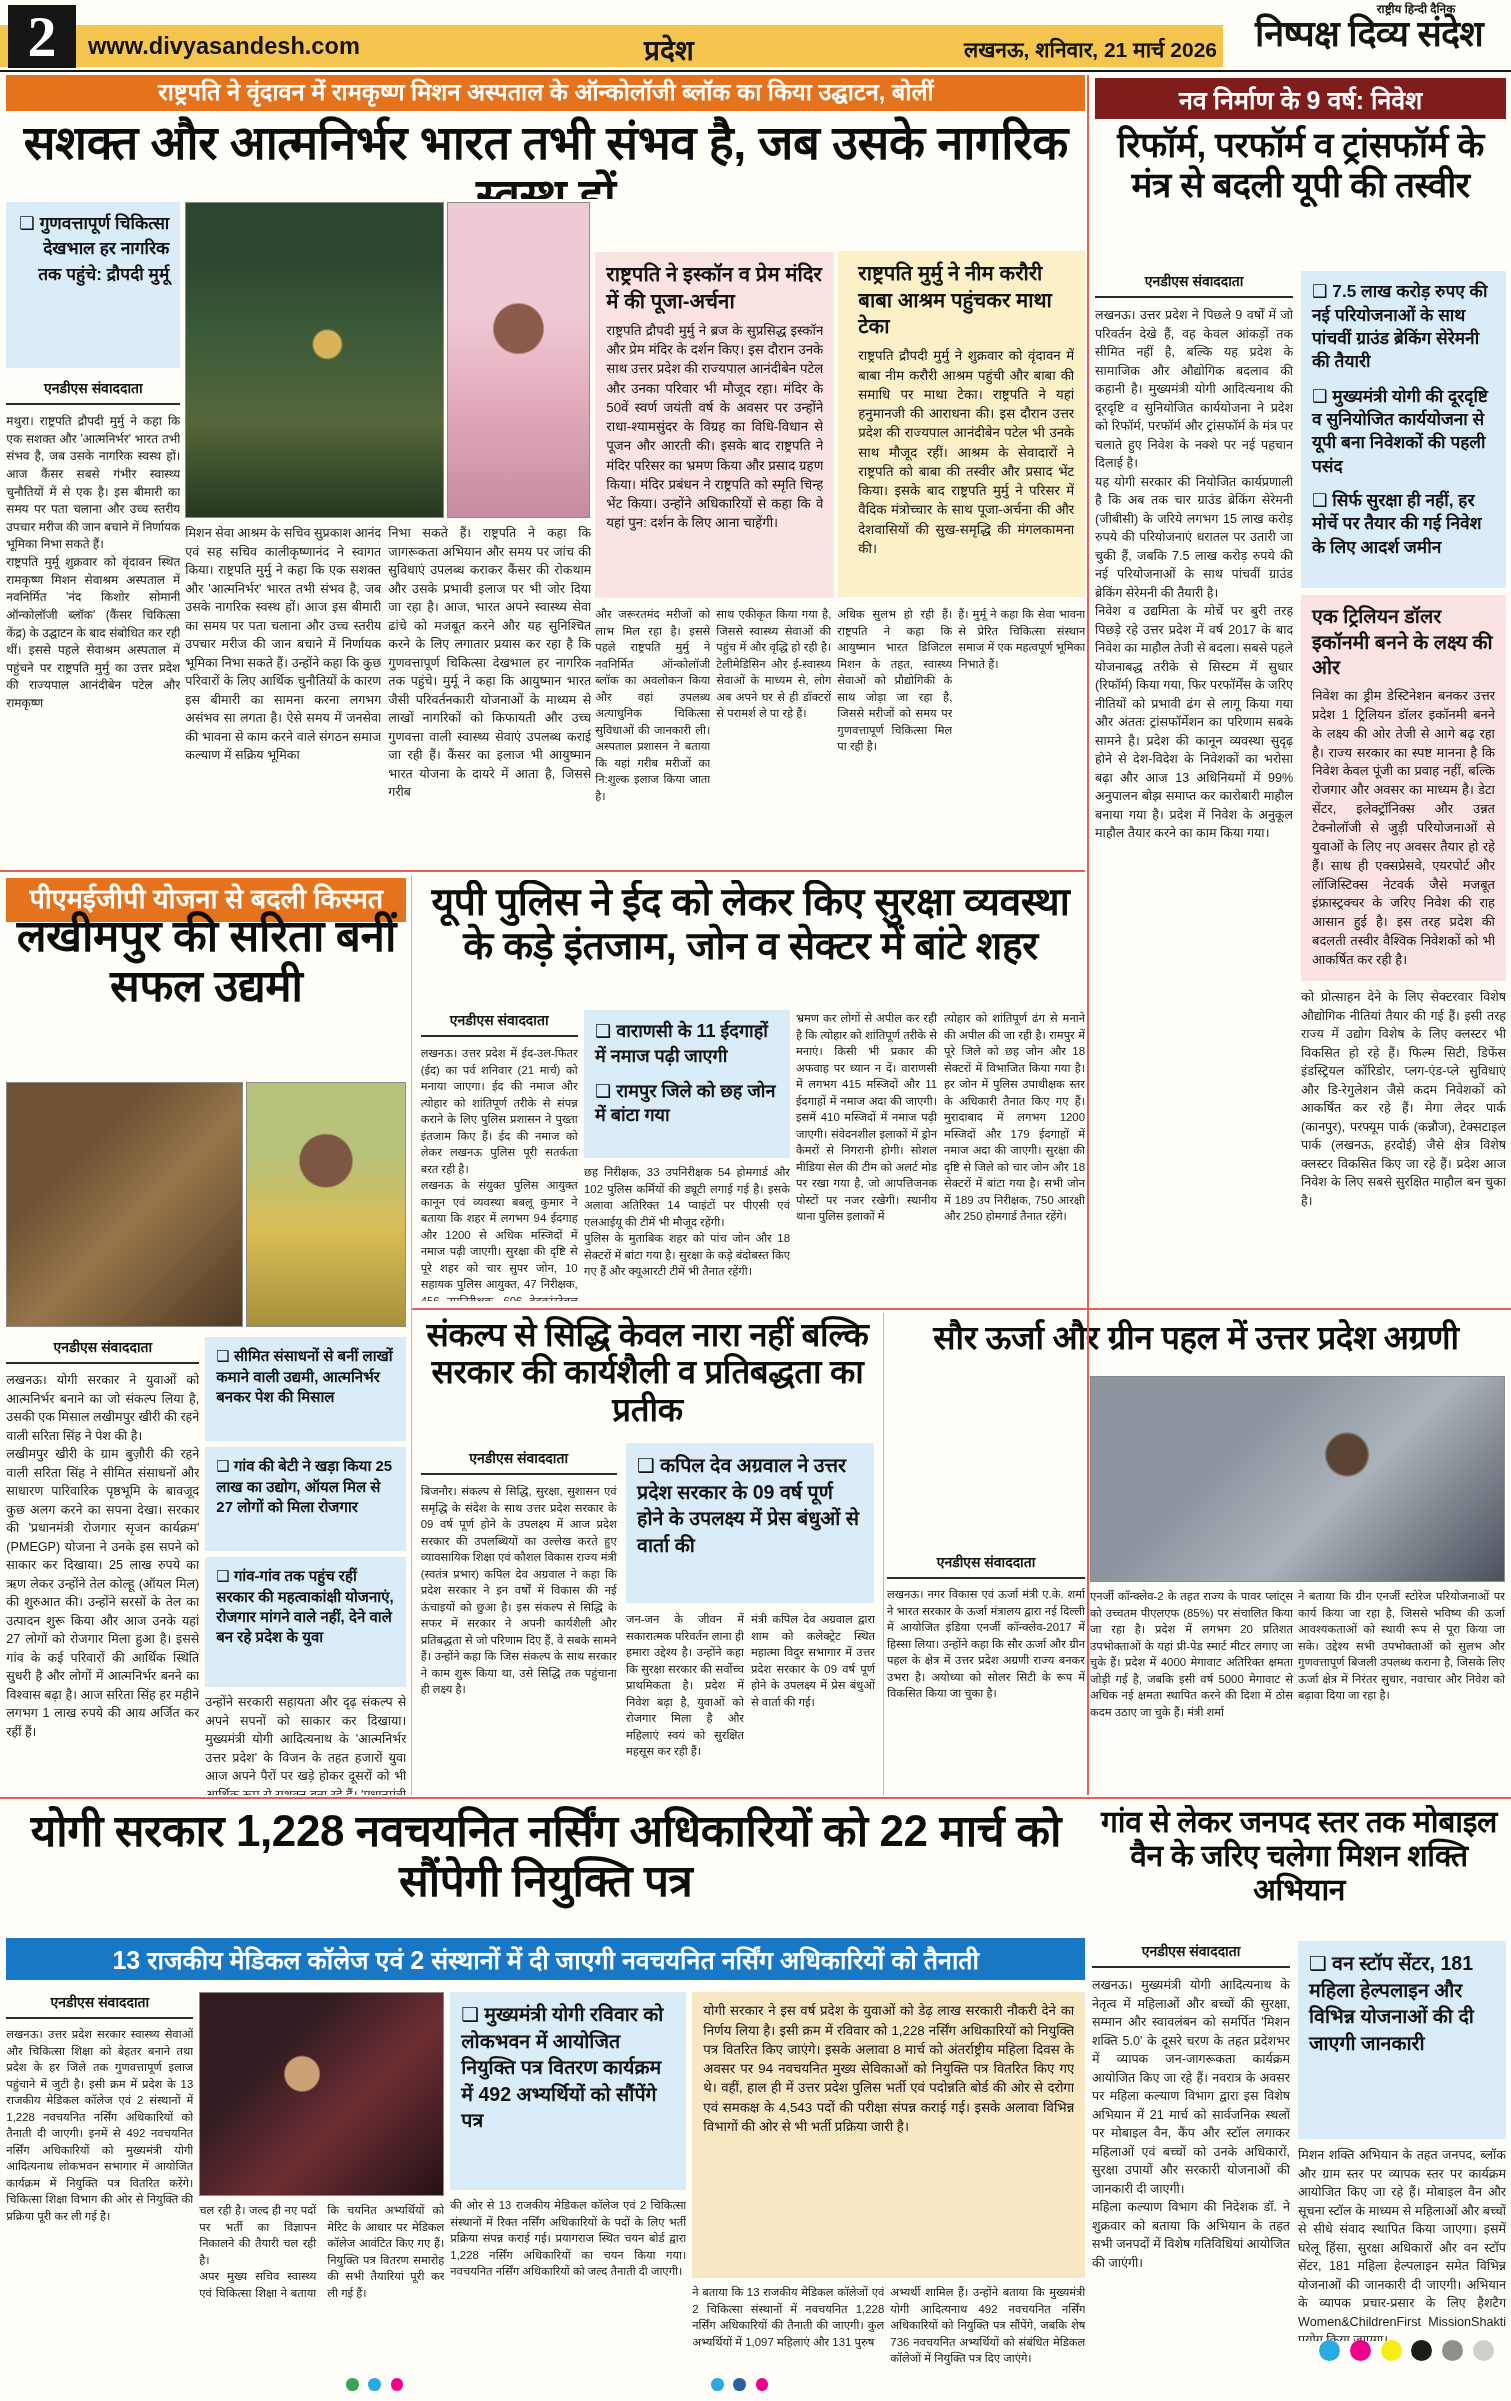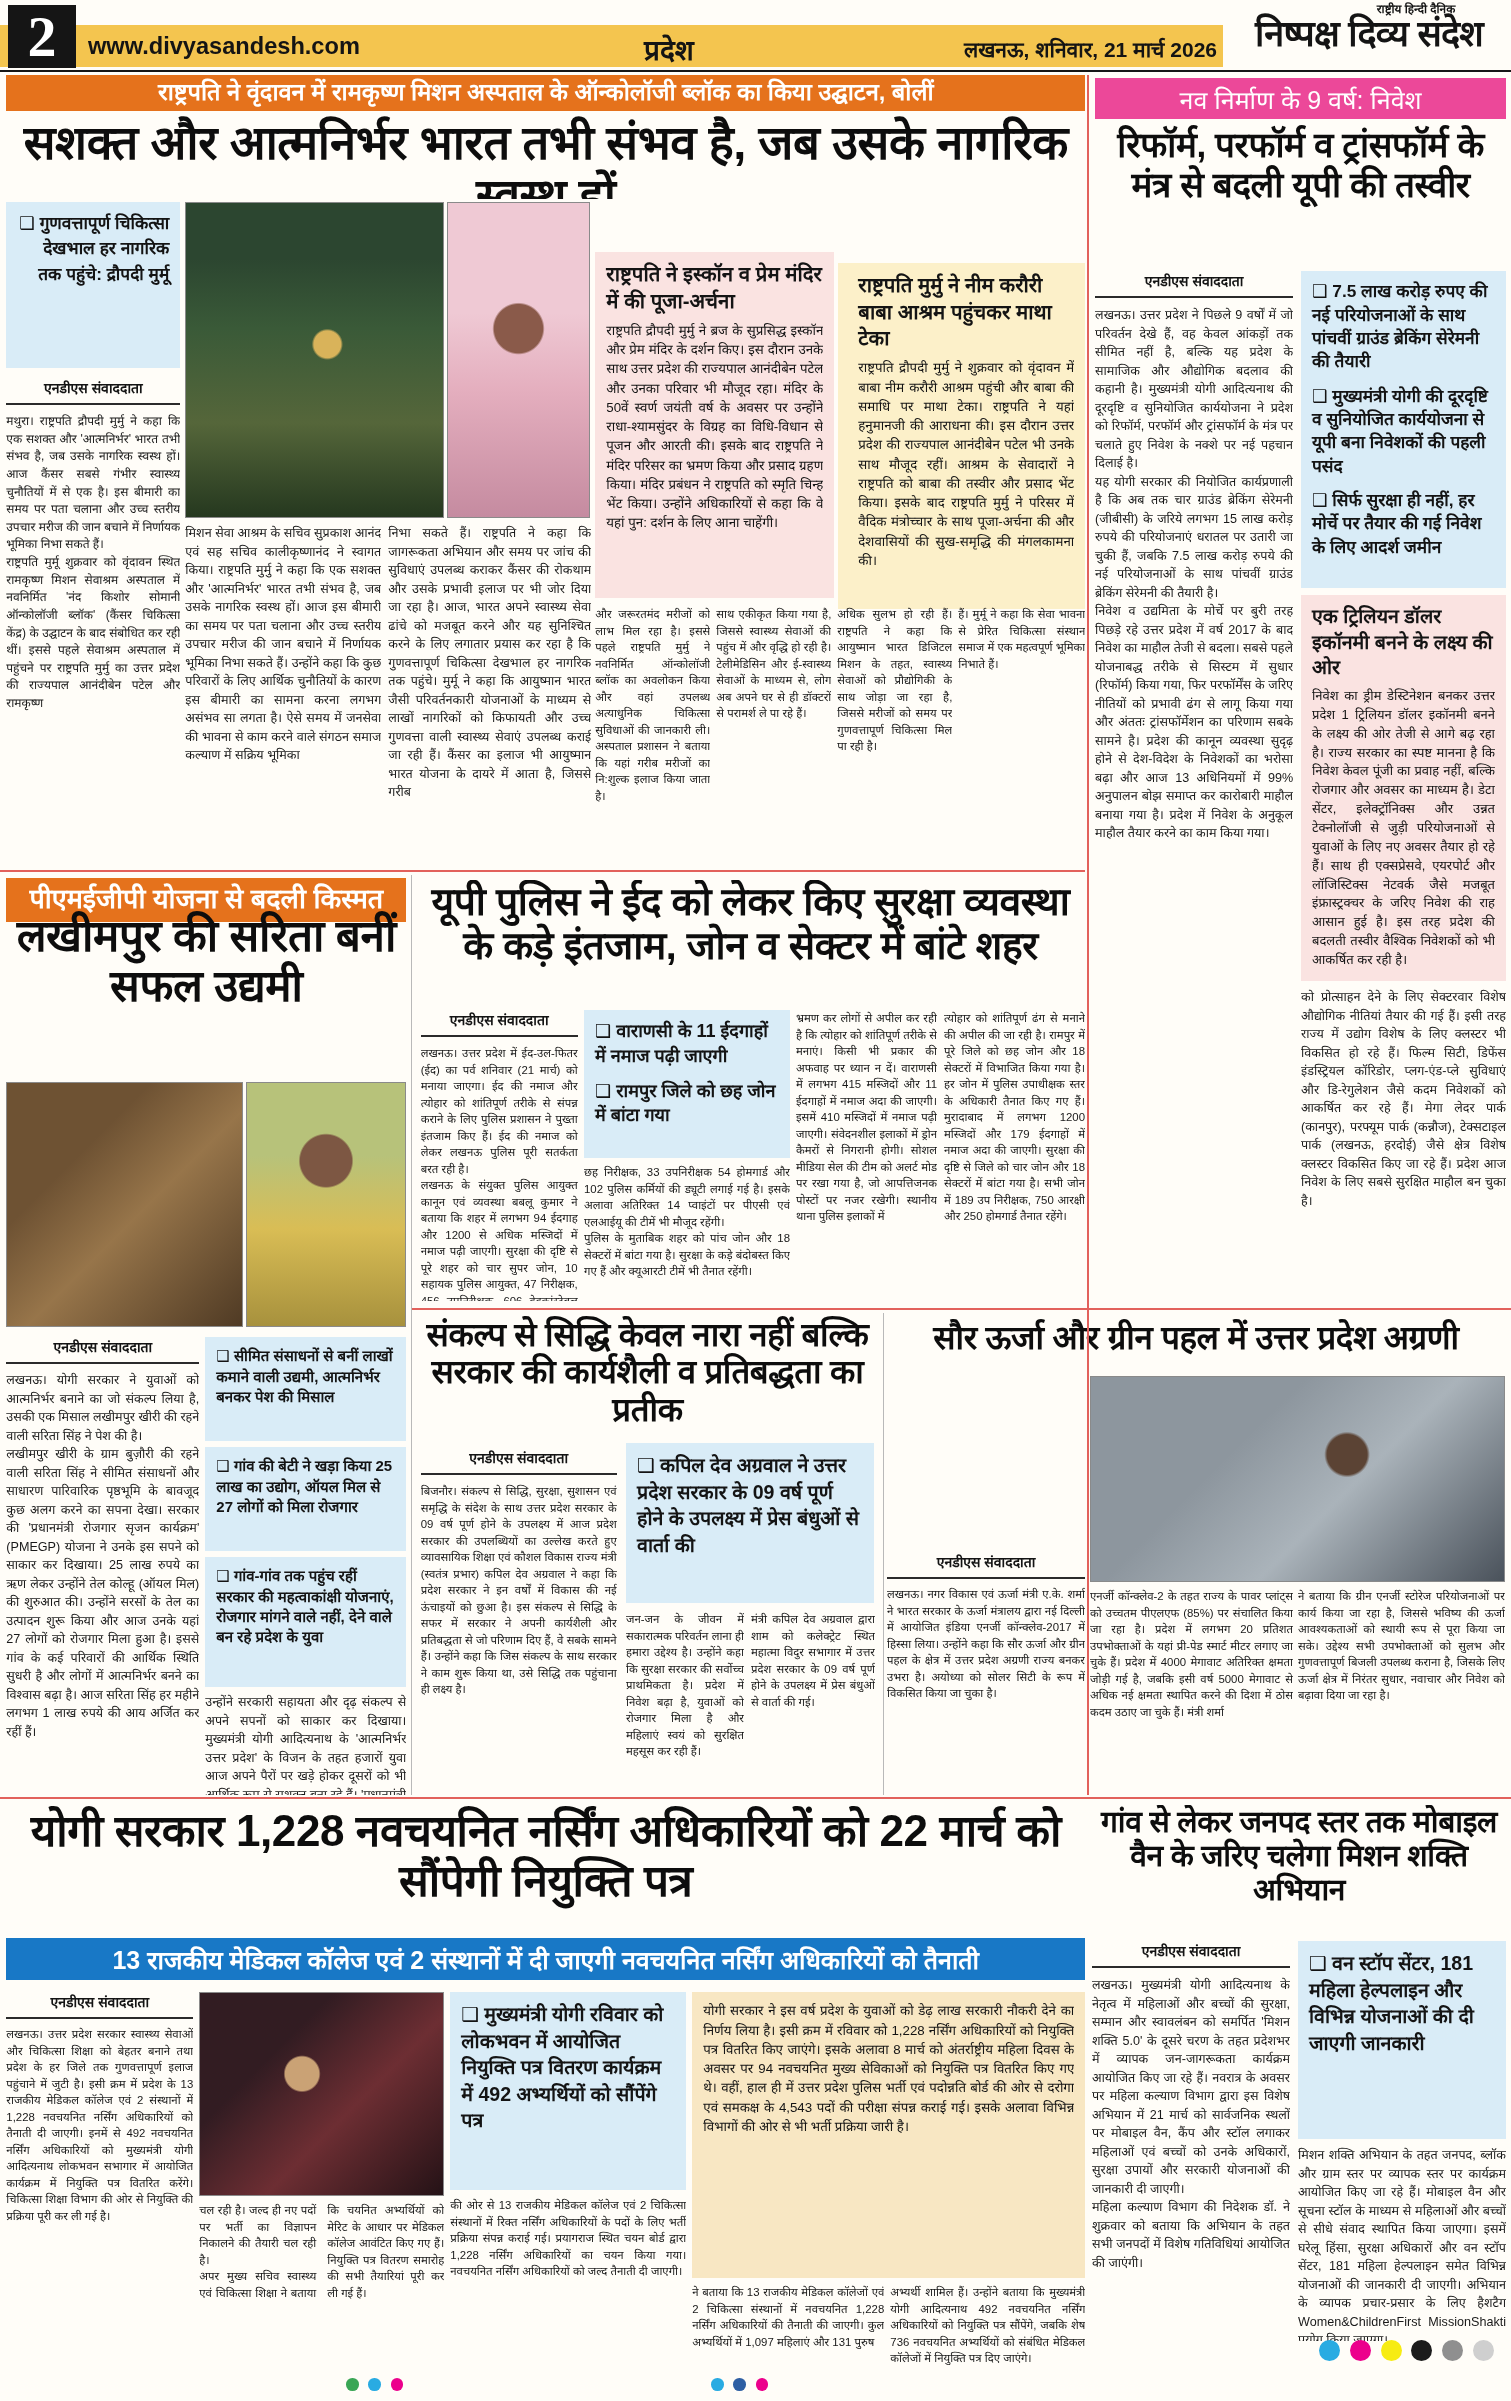--- a/index.html
+++ b/index.html
@@ -15,21 +15,21 @@
   .box-blue{background:#d9ecf7;}
   .box-pink{background:#fae3e1;}
   .box-cream{background:#fcf0c9;}
   .box-sand{background:#f8e7c3;}
   .box-title{font-weight:bold;font-size:20.4px;line-height:1.3;margin-bottom:6.3px;}
   .box-body{font-size:13.3px;line-height:1.45;text-align:justify;white-space:pre-line;overflow:hidden;}
   .bullet{font-weight:bold;line-height:1.35;margin-bottom:11px;}
   .bullet::before{content:"❑ ";}
   .hl{font-weight:bold;font-size:17.3px;line-height:1.45;text-align:right;}
   .hl::before{content:"❑ ";}
-  .tagbar{background:#ec4899;color:#fff;font-weight:normal;display:flex;align-items:center;justify-content:center;}
+  .tagbar{background:#7f1d1d;color:#fff;font-weight:bold;display:flex;align-items:center;justify-content:center;}
   .subbar{background:#1878c6;color:#fff;font-weight:bold;display:flex;align-items:center;justify-content:center;}
   .photo{border:0.8px solid #8a8a8a;}
   .hr-red{background:#e2615c;}
   .hr-black{background:#161616;}
   .vr{background:#b9b9b9;width:0.8px;}
   .vr-red{background:#e2615c;width:2.4px;}
   .dot{border-radius:50%;display:inline-block;margin-right:6.3px;}
   .masthead-title{font-weight:bold;font-size:36px;letter-spacing:-0.8px;line-height:1;}
   .masthead-tag{font-weight:bold;font-size:11.8px;text-align:center;}
   .pgnum{background:#151515;color:#fff;display:flex;align-items:center;justify-content:center;
@@ -61,21 +61,21 @@
     <div class="abs body-text" style="left:0;top:338px;width:174px;height:455px;font-size:12px;">मथुरा। राष्ट्रपति द्रौपदी मुर्मु ने कहा कि एक सशक्त और 'आत्मनिर्भर' भारत तभी संभव है, जब उसके नागरिक स्वस्थ हों। आज कैंसर सबसे गंभीर स्वास्थ्य चुनौतियों में से एक है। इस बीमारी का समय पर पता चलाना और उच्च स्तरीय उपचार मरीज की जान बचाने में निर्णायक भूमिका निभा सकते हैं।
 राष्ट्रपति मुर्मू शुक्रवार को वृंदावन स्थित रामकृष्ण मिशन सेवाश्रम अस्पताल में नवनिर्मित 'नंद किशोर सोमानी ऑन्कोलॉजी ब्लॉक' (कैंसर चिकित्सा केंद्र) के उद्घाटन के बाद संबोधित कर रही थीं। इससे पहले सेवाश्रम अस्पताल में पहुंचने पर राष्ट्रपति मुर्मु का उत्तर प्रदेश की राज्यपाल आनंदीबेन पटेल और रामकृष्ण</div>
     <div class="abs photo" style="left:179px;top:127px;width:259px;height:316px;background:radial-gradient(circle at 55% 45%, #d9b35a 0 6%, transparent 7%),linear-gradient(180deg,#2c4630 0 18%,#3a5a38 40%,#55663a 70%,#25381f);"></div>
     <div class="abs photo" style="left:441px;top:127px;width:143px;height:316px;background:radial-gradient(circle at 50% 40%, #8a5a4a 0 12%, transparent 13%),linear-gradient(180deg,#efc9d4 0 35%,#e4aebe 60%,#c58ba0);"></div>
     <div class="abs body-text" style="left:179px;top:449px;width:196px;height:344px;">मिशन सेवा आश्रम के सचिव सुप्रकाश आनंद एवं सह सचिव कालीकृष्णानंद ने स्वागत किया। राष्ट्रपति मुर्मु ने कहा कि एक सशक्त और 'आत्मनिर्भर' भारत तभी संभव है, जब उसके नागरिक स्वस्थ हों। आज इस बीमारी का समय पर पता चलाना और उच्च स्तरीय उपचार मरीज की जान बचाने में निर्णायक भूमिका निभा सकते हैं। उन्होंने कहा कि कुछ परिवारों के लिए आर्थिक चुनौतियों के कारण इस बीमारी का सामना करना लगभग असंभव सा लगता है। ऐसे समय में जनसेवा की भावना से काम करने वाले संगठन समाज कल्याण में सक्रिय भूमिका</div>
     <div class="abs body-text" style="left:382px;top:449px;width:203px;height:344px;">निभा सकते हैं। राष्ट्रपति ने कहा कि जागरूकता अभियान और समय पर जांच की सुविधाएं उपलब्ध कराकर कैंसर की रोकथाम और उसके प्रभावी इलाज पर भी जोर दिया जा रहा है। आज, भारत अपने स्वास्थ्य सेवा ढांचे को मजबूत करने और यह सुनिश्चित करने के लिए लगातार प्रयास कर रहा है कि गुणवत्तापूर्ण चिकित्सा देखभाल हर नागरिक तक पहुंचे। मुर्मू ने कहा कि आयुष्मान भारत जैसी परिवर्तनकारी योजनाओं के माध्यम से लाखों नागरिकों को किफायती और उच्च गुणवत्ता वाली स्वास्थ्य सेवाएं उपलब्ध कराई जा रही हैं। कैंसर का इलाज भी आयुष्मान भारत योजना के दायरे में आता है, जिससे गरीब</div>
     <div class="abs box box-pink" style="left:589px;top:177px;width:239px;height:346px;">
       <div class="box-title">राष्ट्रपति ने इस्कॉन व प्रेम मंदिर में की पूजा-अर्चना</div>
       <div class="box-body">राष्ट्रपति द्रौपदी मुर्मु ने ब्रज के सुप्रसिद्ध इस्कॉन और प्रेम मंदिर के दर्शन किए। इस दौरान उनके साथ उत्तर प्रदेश की राज्यपाल आनंदीबेन पटेल और उनका परिवार भी मौजूद रहा। मंदिर के 50वें स्वर्ण जयंती वर्ष के अवसर पर उन्होंने राधा-श्यामसुंदर के विग्रह का विधि-विधान से पूजन और आरती की। इसके बाद राष्ट्रपति ने मंदिर परिसर का भ्रमण किया और प्रसाद ग्रहण किया। मंदिर प्रबंधन ने राष्ट्रपति को स्मृति चिन्ह भेंट किया। उन्होंने अधिकारियों से कहा कि वे यहां पुन: दर्शन के लिए आना चाहेंगी।</div>
     </div>
-    <div class="abs box box-cream" style="left:832px;top:188px;width:247px;height:346px;padding-left:20px;">
+    <div class="abs box box-cream" style="left:832px;top:176px;width:247px;height:346px;padding-left:20px;">
       <div class="box-title">राष्ट्रपति मुर्मु ने नीम करौरी बाबा आश्रम पहुंचकर माथा टेका</div>
       <div class="box-body">राष्ट्रपति द्रौपदी मुर्मु ने शुक्रवार को वृंदावन में बाबा नीम करौरी आश्रम पहुंची और बाबा की समाधि पर माथा टेका। राष्ट्रपति ने यहां हनुमानजी की आराधना की। इस दौरान उत्तर प्रदेश की राज्यपाल आनंदीबेन पटेल भी उनके साथ मौजूद रहीं। आश्रम के सेवादारों ने राष्ट्रपति को बाबा की तस्वीर और प्रसाद भेंट किया। इसके बाद राष्ट्रपति मुर्मु ने परिसर में वैदिक मंत्रोच्चार के साथ पूजा-अर्चना की और देशवासियों की सुख-समृद्धि की मंगलकामना की।</div>
     </div>
     <div class="abs body-text small" style="left:589px;top:531px;width:115px;height:262px;">और जरूरतमंद मरीजों को लाभ मिल रहा है। इससे पहले राष्ट्रपति मुर्मु ने नवनिर्मित ऑन्कोलॉजी ब्लॉक का अवलोकन किया और वहां उपलब्ध अत्याधुनिक चिकित्सा सुविधाओं की जानकारी ली। अस्पताल प्रशासन ने बताया कि यहां गरीब मरीजों का नि:शुल्क इलाज किया जाता है।</div>
     <div class="abs body-text small" style="left:831px;top:531px;width:115px;height:262px;">अधिक सुलभ हो रही हैं। राष्ट्रपति ने कहा कि आयुष्मान भारत डिजिटल मिशन के तहत, स्वास्थ्य सेवाओं को प्रौद्योगिकी के साथ जोड़ा जा रहा है, जिससे मरीजों को समय पर गुणवत्तापूर्ण चिकित्सा मिल पा रही है।</div>
     <div class="abs body-text small" style="left:710px;top:531px;width:115px;height:262px;">साथ एकीकृत किया गया है, जिससे स्वास्थ्य सेवाओं की पहुंच में और वृद्धि हो रही है। टेलीमेडिसिन और ई-स्वास्थ्य सेवाओं के माध्यम से, लोग अब अपने घर से ही डॉक्टरों से परामर्श ले पा रहे हैं।</div>
     <div class="abs body-text small" style="left:952px;top:531px;width:127px;height:262px;">हैं। मुर्मू ने कहा कि सेवा भावना से प्रेरित चिकित्सा संस्थान समाज में एक महत्वपूर्ण भूमिका निभाते हैं।</div>
   </div>
 
   <div class="abs" style="left:1092px;top:75px;width:414px;height:1231px;">

